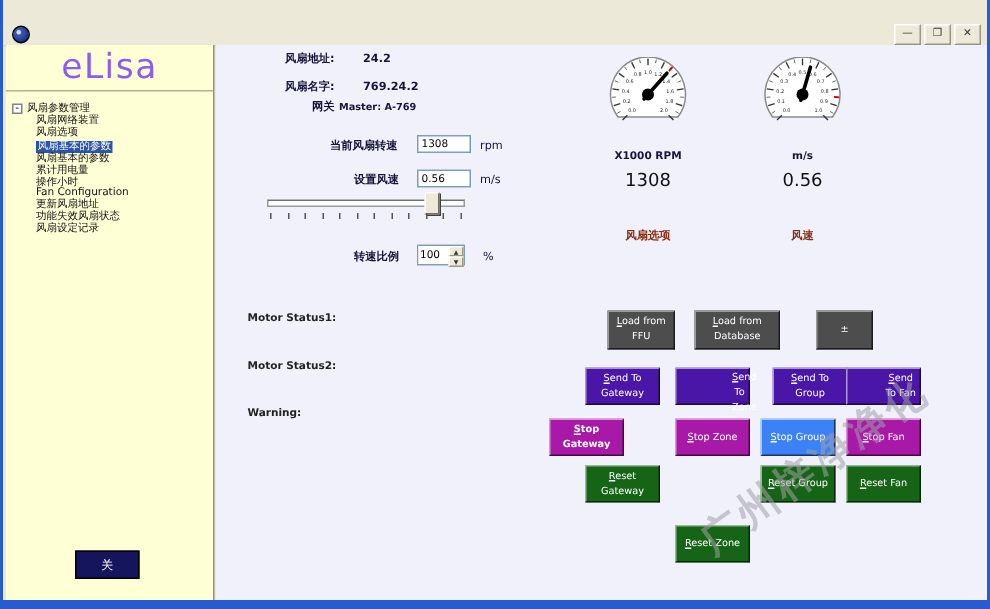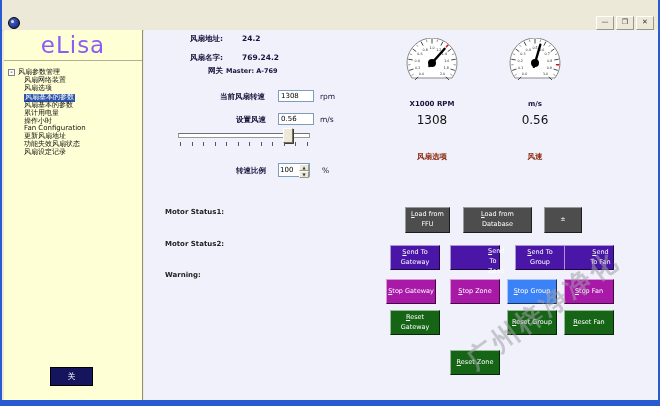--- a/index.html
+++ b/index.html
@@ -225,29 +225,29 @@
   <div class="gauge-val" style="left:498px;top:113px;">0.56</div>
   <div class="gauge-cap" style="left:395px;top:152px;">风扇选项</div>
   <div class="gauge-cap" style="left:498px;top:152px;">风速</div>
 
   <div class="status-lab" style="left:163px;top:208px;">Motor Status1:</div>
   <div class="status-lab" style="left:163px;top:240px;">Motor Status2:</div>
   <div class="status-lab" style="left:163px;top:271px;">Warning:</div>
 
   <div>
       <button class="gbtn" style="left: 403px; top: 207px; width: 45px;"><u>L</u>oad from FFU</button>
-      <button class="gbtn" style="left: 461px; top: 207px; width: 69px;"><u>L</u>oad from Database</button>
+      <button class="gbtn" style="left: 461px; top: 207px; width: 57px;"><u>L</u>oad from Database</button>
       <button class="gbtn" style="left: 542px; top: 207px; width: 38px;">±</button>
     </div>
   <div>
       <button class="abtn" style="left: 388px; top: 245px; background: rgb(74, 22, 168);"><u>S</u>end To Gateway</button>
       <button class="abtn" style="left: 448px; top: 245px; background: rgb(74, 22, 168); padding-left: 37px;"><u>S</u>end To Zone</button>
       <button class="abtn" style="left: 513px; top: 245px; background: rgb(74, 22, 168);"><u>S</u>end To Group</button>
       <button class="abtn" style="left: 562px; top: 245px; background: rgb(74, 22, 168); padding-left: 24px;"><u>S</u>end To Fan</button>
-      <button class="abtn" style="left: 384px; top: 279px; background: rgb(168, 25, 168);"><u>S</u>top Gateway</button>
+      <button class="abtn" style="left: 364px; top: 279px; background: rgb(168, 25, 168); font-weight: bold;"><u>S</u>top Gateway</button>
       <button class="abtn" style="left: 448px; top: 279px; background: rgb(168, 25, 168);"><u>S</u>top Zone</button>
       <button class="abtn" style="left: 505px; top: 279px; background: #3b82f6;"><u>S</u>top Group</button>
       <button class="abtn" style="left: 562px; top: 279px; background: rgb(168, 25, 168);"><u>S</u>top Fan</button>
       <button class="abtn" style="left: 388px; top: 310px; background: rgb(22, 100, 22);"><u>R</u>eset Gateway</button>
       <button class="abtn" style="left: 448px; top: 310px; background: rgb(22, 100, 22); margin-top: 40px;"><u>R</u>eset Zone</button>
       <button class="abtn" style="left: 505px; top: 310px; background: rgb(22, 100, 22);"><u>R</u>eset Group</button>
       <button class="abtn" style="left: 562px; top: 310px; background: rgb(22, 100, 22);"><u>R</u>eset Fan</button>
     </div>
 
   <div class="watermark">广州梓净净化</div>

